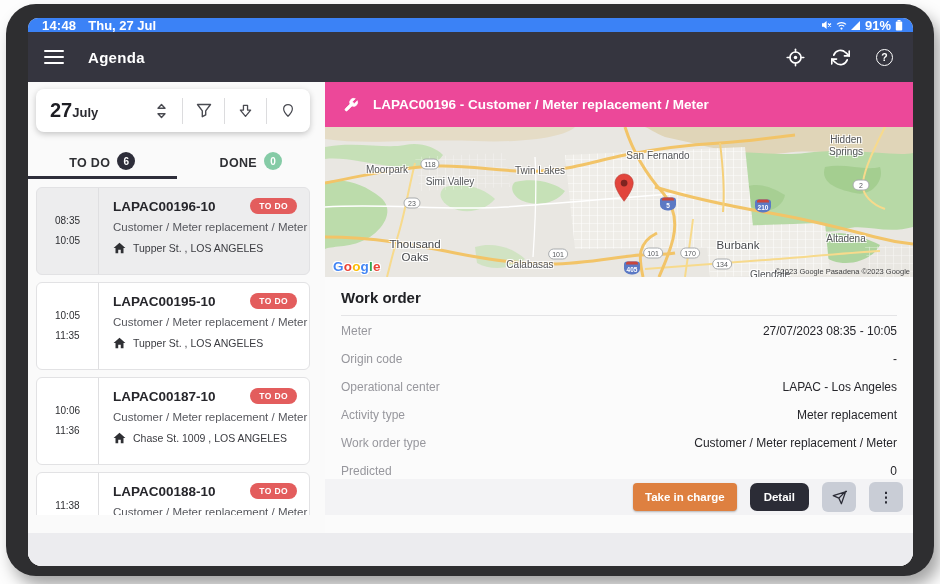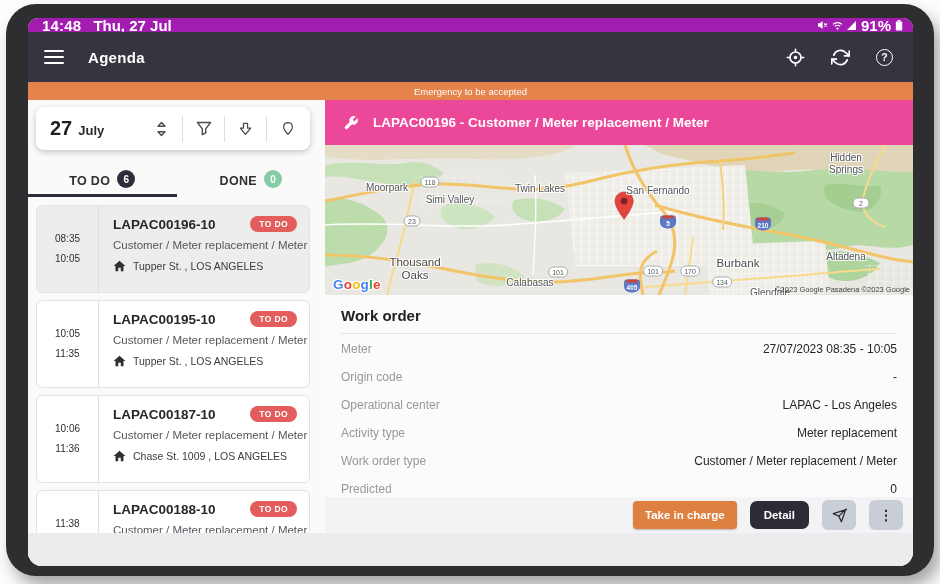--- a/index.html
+++ b/index.html
@@ -5,22 +5,22 @@
   * { margin:0; padding:0; box-sizing:border-box; }
   html,body { width:940px; height:584px; background:#fdfdfd; font-family:"Liberation Sans", sans-serif; overflow:hidden; }
 
   .tablet { position:absolute; left:6px; top:4px; width:928px; height:572px;
             background:#2e2e30; border-radius:30px; box-shadow:6px 10px 16px rgba(0,0,0,.35); }
   .screen { position:absolute; left:22px; top:14px; width:885px; height:548px;
             border-radius:10px 10px 14px 14px; overflow:hidden; background:#fafafa;
             display:flex; flex-direction:column; }
 
   
-  .statusbar { height:14px; background:#a21caf; color:#fff; display:flex; align-items:center;
-               font-size:15px; font-weight:bold; padding:0 10px 0 14px; flex:0 0 auto; }
+  .statusbar { height:14px; background:#3b82f6; color:#fff; display:flex; align-items:center;
+               font-size:13px; font-weight:bold; padding:0 10px 0 14px; flex:0 0 auto; }
   .sb-time { letter-spacing:.2px; }
   .sb-date { margin-left:12px; }
   .sb-right { margin-left:auto; display:flex; align-items:center; gap:4px; }
   .sb-ic { display:flex; align-items:center; }
 
   
   .appbar { height:50px; background:#35353f; display:flex; align-items:center; padding:0 20px 0 16px; flex:0 0 auto; }
   .hamburger { width:20px; display:flex; flex-direction:column; gap:3.5px; cursor:pointer; }
   .hamburger i { display:block; height:2.5px; background:#fff; border-radius:1px; }
   .appbar-title { color:#fff; font-size:15px; font-weight:bold; margin-left:24px; letter-spacing:.3px; }
@@ -34,21 +34,21 @@
             display:flex; align-items:center; justify-content:center; flex:0 0 auto; cursor:pointer; }
 
   
   .content { position:relative; flex:1; display:flex; overflow:hidden; }
   .footer-strip { position:absolute; left:0; right:0; bottom:0; height:33px; background:#ececef; z-index:6; }
 
   
   .left-panel { width:297px; background:#fafafa; position:relative; z-index:2; flex:0 0 auto; }
   .date-card { margin:7px 15px 0 8px; height:43px; background:#fff; border-radius:8px;
                box-shadow:0 2px 6px rgba(0,0,0,.22); display:flex; align-items:center; padding:0 2px 0 14px; }
-  .date-text { display:flex; align-items:baseline; gap:6px; flex:1; cursor:pointer; }
+  .date-text { display:flex; align-items:baseline; flex:1; cursor:pointer; }
   .date-day { font-size:20px; font-weight:bold; color:#1e1e24; }
   .date-month { font-size:13px; font-weight:bold; color:#2a2a30; }
   .dc-sep { width:1px; height:26px; background:#dcdcde; }
   .dc-btn { width:41px; height:100%; display:flex; align-items:center; justify-content:center; cursor:pointer; }
 
   .tabs { height:47px; display:flex; position:relative; }
   .tab { flex:1; display:flex; align-items:flex-end; justify-content:center; gap:7px;
          padding-bottom:9px; cursor:pointer; position:relative; }
   .tab-label { font-size:12.5px; font-weight:bold; color:#2f3034; letter-spacing:.3px; }
   .tab-count { width:18px; height:18px; border-radius:50%; color:#fff; font-size:10px; font-weight:bold;
@@ -182,23 +182,20 @@
               <polyline points="1 20 1 14 7 14"></polyline>
               <path d="M3.51 9a9 9 0 0 1 14.85-3.36L23 10M1 14l4.64 4.36A9 9 0 0 0 20.49 15"></path>
             </svg>
         </div>
         <div class="appbar-btn">
           <span class="help-circle">?</span>
         </div>
       </div>
     </div>
 
-    <div class="banner">
-      <span>Emergency to be accepted</span>
-    </div>
 
     <div class="content">
 
       <div class="left-panel">
 
         <div class="date-card">
           <div class="date-text">
             <span class="date-day">27</span>
             <span class="date-month">July</span>
           </div>
@@ -367,21 +364,21 @@
             <path d="M395,16 C398,40 400,62 398,85" fill="none" stroke="#f5d07a" stroke-width="2"></path>
             <g transform="translate(290,47) scale(1.3)">
               <path d="M7,0 C3.1,0 0,3.1 0,7 C0,12.2 7,21 7,21 C7,21 14,12.2 14,7 C14,3.1 10.9,0 7,0 Z" fill="#e2453c" stroke="#b93a32" stroke-width="0.5"></path>
               <circle cx="7" cy="7" r="2.6" fill="#7e2420"></circle>
             </g>
           </svg>
 
           <span class="map-label" style="left:62px; top:42px;">Moorpark</span>
           <span class="map-label" style="left:125px; top:54px;">Simi Valley</span>
           <span class="map-label" style="left:215px; top:43px;">Twin Lakes</span>
-          <span class="map-label" style="left:333px; top:45px;">San Fernando</span>
+          <span class="map-label" style="left:333px; top:28px;">San Fernando</span>
           <span class="map-label two-line" style="left:521px; top:18px;">Hidden Springs</span>
           <span class="map-label big two-line" style="left:90px; top:124px; width:74px;">Thousand Oaks</span>
           <span class="map-label" style="left:205px; top:137px;">Calabasas</span>
           <span class="map-label big" style="left:413px; top:118px;">Burbank</span>
           <span class="map-label" style="left:521px; top:111px;">Altadena</span>
           <span class="map-label" style="left:445px; top:147px;">Glendale</span>
 
           <span class="shield oval" style="left:105px; top:37px;">118</span>
           <span class="shield oval" style="left:87px; top:76px;">23</span>
           <span class="shield oval" style="left:233px; top:127px;">101</span>

